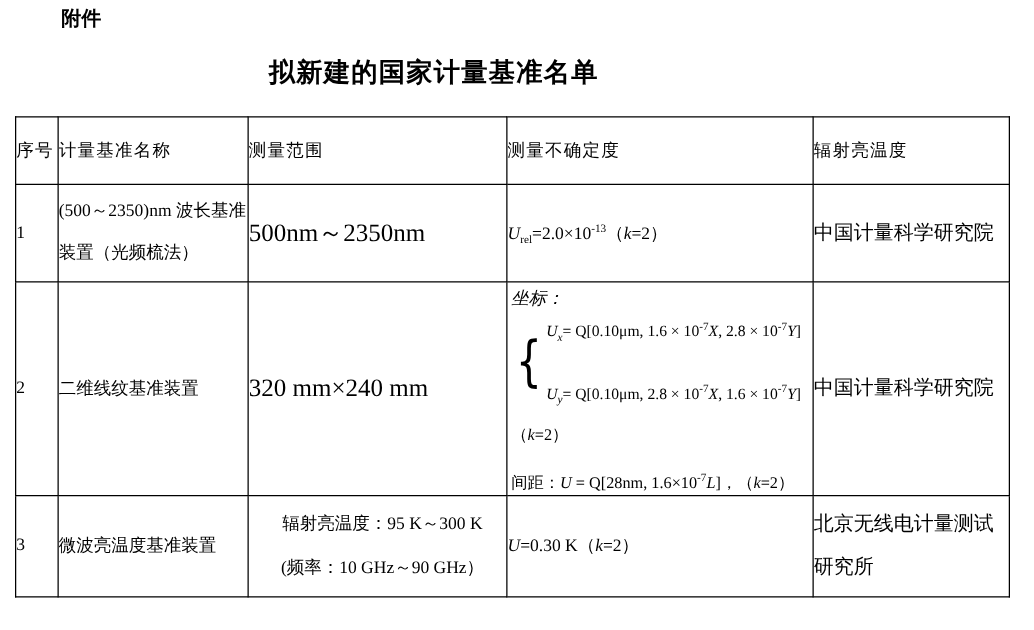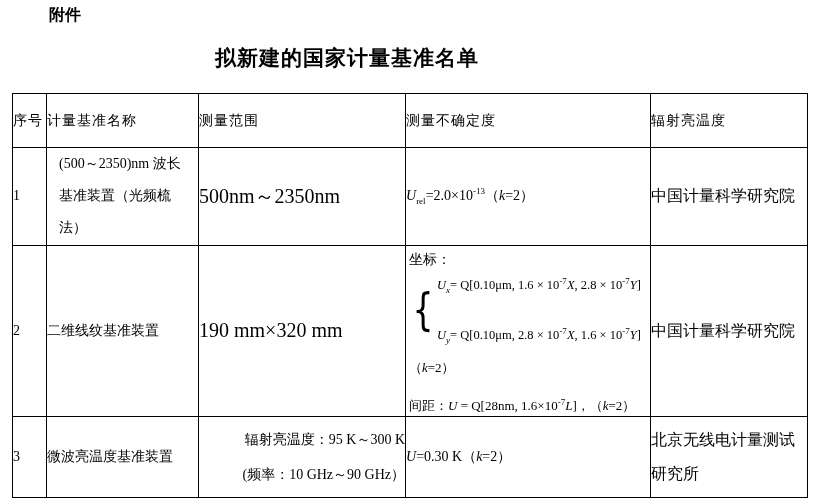--- a/index.html
+++ b/index.html
@@ -26,29 +26,29 @@
     font-size:14px;text-align:left;overflow:hidden;
   }
   .std-table th{
     font-family:"Liberation Sans","DejaVu Sans",sans-serif;
     font-weight:normal;font-size:14px;height:53px;letter-spacing:1px;
   }
   tr.r1{height:78px;}
   tr.r2{height:148px;}
   tr.r3{height:81px;}
   td.c-name-wrap{
-    text-align:left;padding:0 12px;line-height:2.3;font-size:14px;
+    text-align:left;padding:0 0;line-height:2.3;font-size:14px;
   }
   td.c-range{font-size:20px;}
-  td.c-range-left{text-align:right;padding-left:8px;line-height:2.5;font-size:14px;}
+  td.c-range-left{text-align:center;padding-left:8px;line-height:2.5;font-size:14px;}
   td.c-unc{font-size:14px;}
   td.unc-complex{
     vertical-align:top;text-align:left;padding:2px 2px 0 3px;font-size:13px;
   }
-  .coord-label{line-height:24px;font-size:14px;}
+  .coord-label{line-height:24px;font-size:14px;font-style:italic;}
   .brace-group{display:flex;align-items:center;margin-top:2px;}
   .brace{
     font-size:44px;font-weight:normal;line-height:48px;
     font-family:"DejaVu Sans","Liberation Sans",sans-serif;
     transform:scaleX(.75);display:inline-block;
   }
   .eqs{display:flex;flex-direction:column;gap:28px;}
   .eqs div{line-height:22px;font-size:12.5px;white-space:nowrap;}
   .k-line{margin-top:12px;line-height:20px;}
   .spacing-line{margin-top:18px;line-height:20px;white-space:nowrap;}
@@ -84,21 +84,21 @@
     <tr class="r1">
       <td>1</td>
       <td class="c-name-wrap">(500～2350)nm 波长基准装置（光频梳法）</td>
       <td class="c-range">500nm～2350nm</td>
       <td class="c-unc"><i>U</i><sub>rel</sub>=2.0×10<sup>-13</sup>（<i>k</i>=2）</td>
       <td class="c-keeper">中国计量科学研究院</td>
     </tr>
     <tr class="r2">
       <td>2</td>
       <td>二维线纹基准装置</td>
-      <td class="c-range">190 mm×320 mm</td>
+      <td class="c-range">320 mm×240 mm</td>
       <td class="unc-complex">
         <div class="coord-label">坐标：</div>
         <div class="brace-group">
           <span class="brace">{</span>
           <div class="eqs">
             <div><i>U</i><sub><i>x</i></sub>= Q[0.10μm, 1.6 × 10<sup>-7</sup><i>X</i>, 2.8 × 10<sup>-7</sup><i>Y</i>]</div>
             <div><i>U</i><sub><i>y</i></sub>= Q[0.10μm, 2.8 × 10<sup>-7</sup><i>X</i>, 1.6 × 10<sup>-7</sup><i>Y</i>]</div>
           </div>
         </div>
         <div class="k-line">（<i>k</i>=2）</div>

